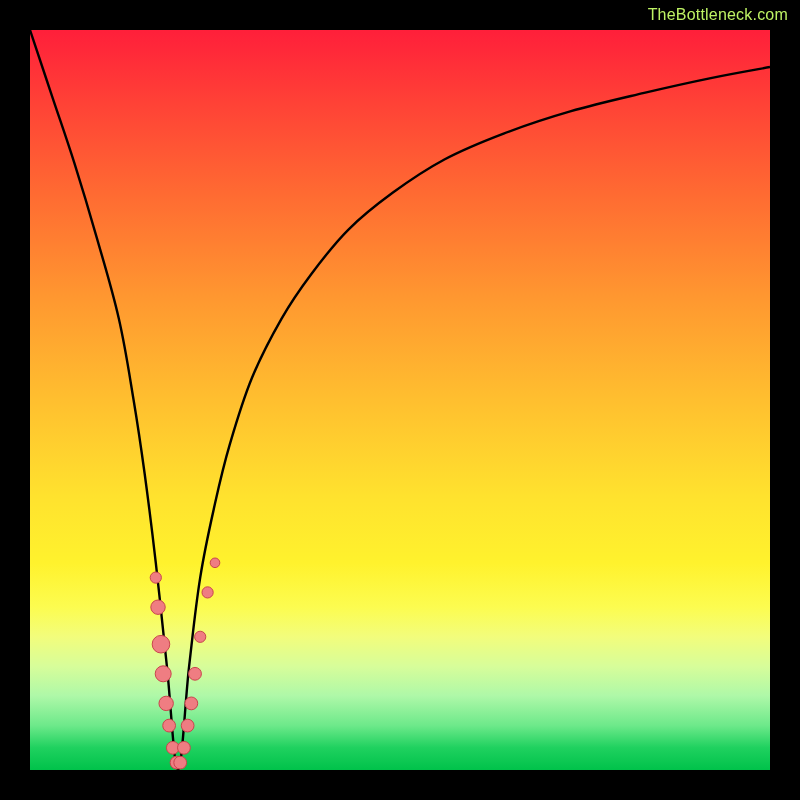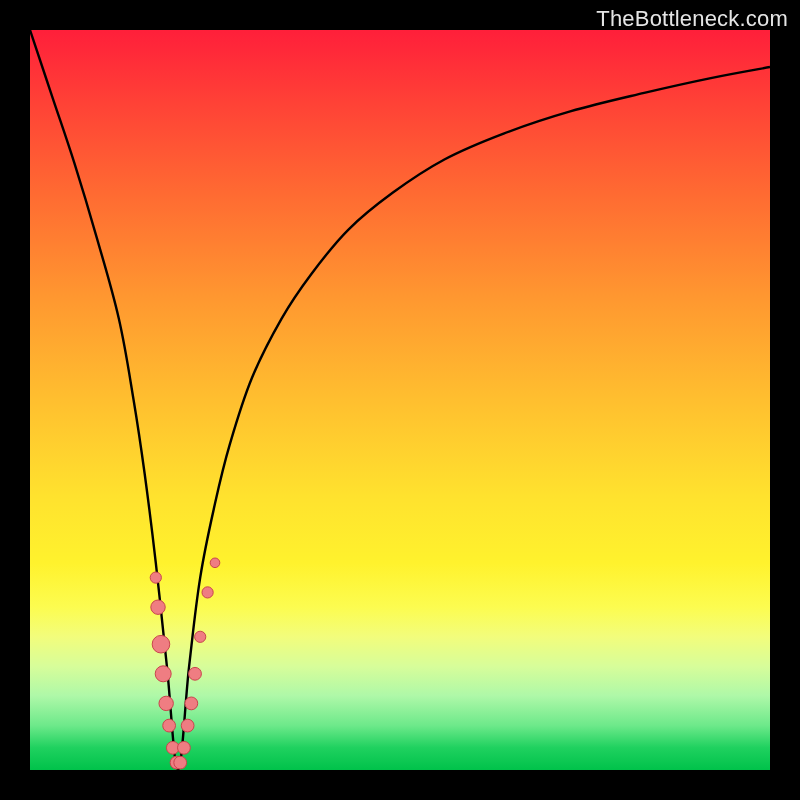--- a/index.html
+++ b/index.html
@@ -47,22 +47,22 @@
       #aef8a8 90%,
       #6de98a 94%,
       #1fd15f 97%,
       #00c24a 100%
     );
   }
   .watermark {
     position: absolute;
     top: 6px;
     right: 12px;
-    color: #e5e5e5;
-    font-size: 22px;
+    color: #bef264;
+    font-size: 16px;
     letter-spacing: 0.2px;
     font-weight: 400;
     user-select: none;
   }
   svg.curves {
     position: absolute;
     left: 0;
     top: 0;
     width: 100%;
     height: 100%;

